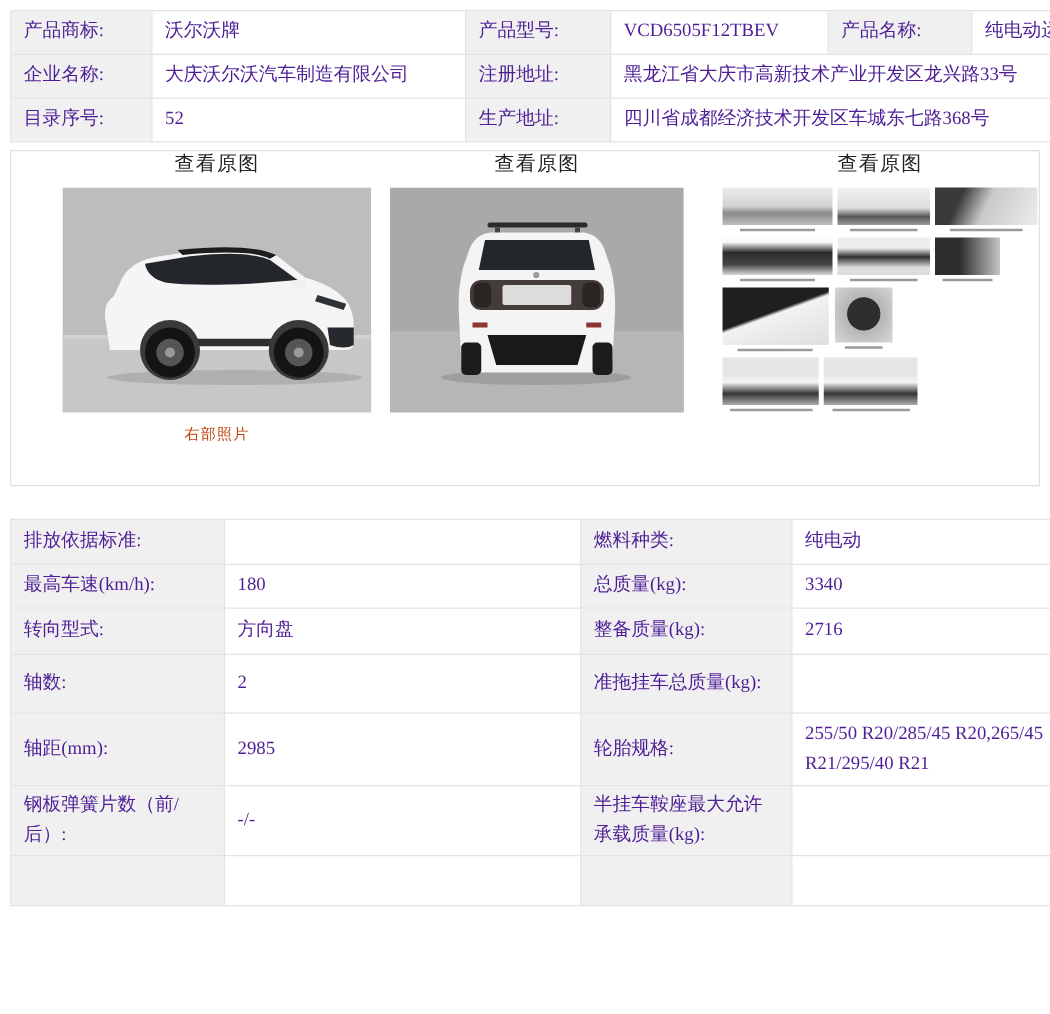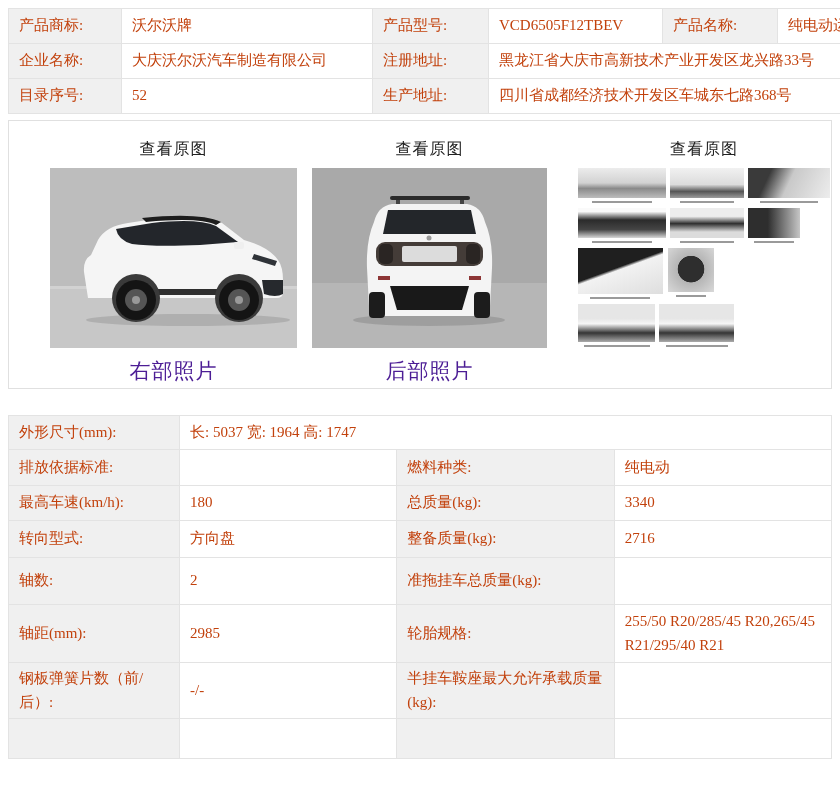--- a/index.html
+++ b/index.html
@@ -6,21 +6,21 @@
   body{
     width:840px;height:811px;overflow:hidden;
     font-family:"Liberation Serif","DejaVu Serif",serif;
     color:#333;
   }
   .page{padding:8px;}
 
   table{border-collapse:collapse;table-layout:fixed;width:824px;}
   td{
     border:1px solid #e3e3e3;
-    font-size:15px;color:#c2410c;
+    font-size:15px;color:#4c1d95;
     padding:3px 10px;vertical-align:middle;
     overflow:hidden;line-height:1.55;
   }
   td.lbl{background:#f0f0f0;}
   td.val{background:#fff;}
 
   
   .info-table tr{height:35px;}
   .info-table .c1{width:92px;}
   .info-table .c2{width:230px;}
@@ -30,30 +30,29 @@
   .info-table .c6{width:160px;}
 
   
   .photos-panel{
     box-sizing:border-box;
     width:824px;height:269px;
     margin-top:6px;
     border:1px solid #e0e0e0;
     background:#fff;
     display:flex;align-items:flex-start;
-    padding-top:18px;
   }
   figure{margin:0;text-align:center;}
   .fig1{margin-left:41px;width:247px;}
   .fig2{margin-left:15px;width:235px;}
   .fig3{margin-left:31px;width:252px;}
   .view-link{display:block;font-size:16px;color:#222;text-decoration:none;cursor:pointer;margin-bottom:8px;letter-spacing:1px;}
   .photo{height:180px;line-height:0;cursor:pointer;}
   .photo svg{display:block;}
-  figcaption{margin-top:9px;font-size:21px;color:#4c1d95;letter-spacing:1px;}
+  figcaption{margin-top:9px;font-size:12px;color:#c2410c;letter-spacing:1px;}
 
   
   .collage{position:relative;width:252px;height:180px;background:#fff;}
   .tile{position:absolute;background:#ddd;}
   .tcap{position:absolute;height:2px;background:#9a9a9a;}
 
   .g-sill{background:linear-gradient(180deg,#ececec 0%,#d2d2d2 50%,#8a8a8a 68%,#bdbdbd 100%);}
   .g-bumper{background:linear-gradient(180deg,#f1f1f1 0%,#dcdcdc 55%,#565656 78%,#9c9c9c 100%);}
   .g-headlight{background:linear-gradient(115deg,#3a3a3a 25%,#c9c9c9 50%,#ededed 100%);}
   .g-spoiler{background:linear-gradient(180deg,#fafafa 12%,#2b2b2b 40%,#454545 72%,#d8d8d8 100%);}
@@ -150,21 +149,20 @@
           <rect x="154" y="76" width="14" height="20" rx="5" fill="#2a2523"></rect>
           <rect x="90" y="78" width="55" height="16" rx="2" fill="#dcdcdc"></rect>
           <circle cx="117" cy="70" r="2.5" fill="#9a9a9a"></circle>
           <rect x="66" y="108" width="12" height="4" fill="#8d3535"></rect>
           <rect x="157" y="108" width="12" height="4" fill="#8d3535"></rect>
           <path d="M78 118 L157 118 L150 142 L85 142 Z" fill="#191919"></path>
           <rect x="57" y="124" width="16" height="26" rx="4" fill="#1c1c1c"></rect>
           <rect x="162" y="124" width="16" height="26" rx="4" fill="#1c1c1c"></rect>
         </svg>
       </div>
-      <figcaption>后部照片</figcaption>
     </figure>
 
     <figure class="fig3">
       <a class="view-link">查看原图</a>
       <div class="photo collage">
         <div class="tile g-sill" style="left:0;   top:0;   width:88px;height:30px;"></div>
         <div class="tile g-bumper" style="left:92px; top:0;   width:74px;height:30px;"></div>
         <div class="tile g-headlight" style="left:170px;top:0;   width:82px;height:30px;"></div>
         <div class="tcap" style="left:14px; top:33px;width:60px;"></div>
         <div class="tcap" style="left:102px;top:33px;width:54px;"></div>
@@ -185,24 +183,20 @@
         <div class="tile g-front" style="left:0;  top:136px;width:77px;height:38px;"></div>
         <div class="tile g-front" style="left:81px;top:136px;width:75px;height:38px;"></div>
         <div class="tcap" style="left:6px; top:177px;width:66px;"></div>
         <div class="tcap" style="left:88px;top:177px;width:62px;"></div>
       </div>
     </figure>
   </div>
 
   <table class="spec-table">
     <tbody>
-        <tr class="r1">
-      <td class="lbl c1">外形尺寸(mm):</td>
-      <td class="val" colspan="3">长: 5037 宽: 1964 高: 1747</td>
-    </tr>
     <tr class="r3">
       <td class="lbl c1">排放依据标准:</td>
       <td class="val c2"></td>
       <td class="lbl c3">燃料种类:</td>
       <td class="val c4">纯电动</td>
     </tr>
     <tr class="r4">
       <td class="lbl">最高车速(km/h):</td>
       <td class="val">180</td>
       <td class="lbl">总质量(kg):</td>

